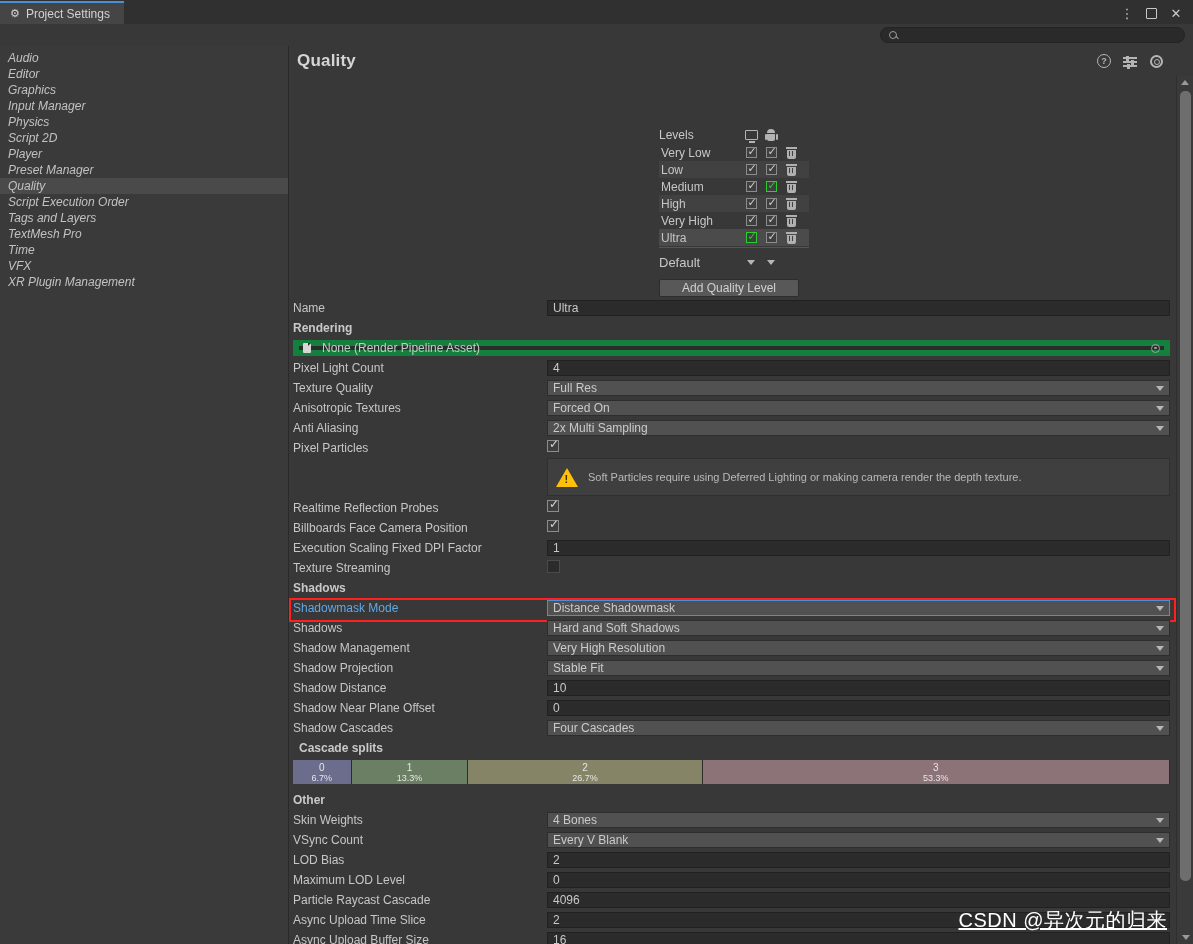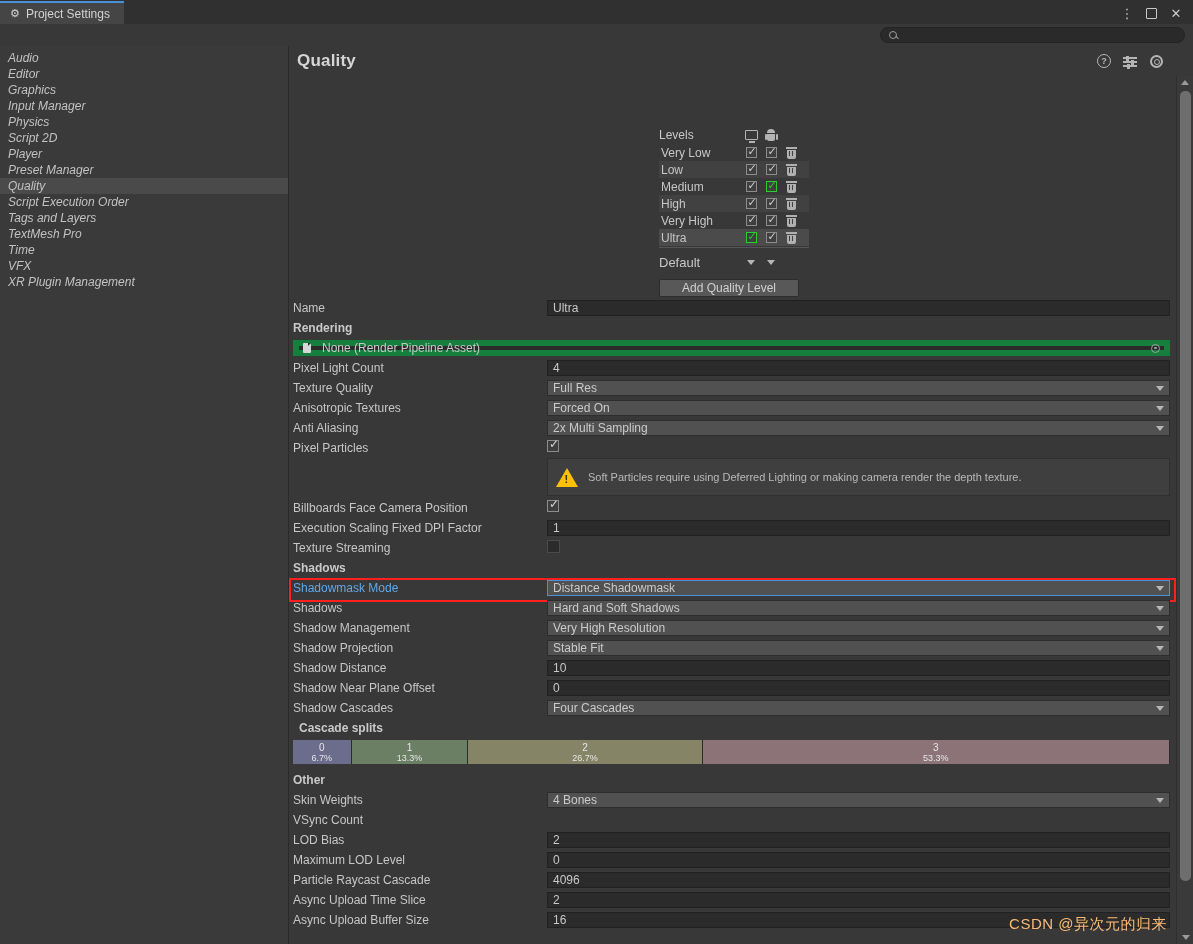--- a/index.html
+++ b/index.html
@@ -140,21 +140,21 @@
   .casc .p { font-size:9px; line-height:10px; }
 
   
   #scroll { position:absolute; right:0; top:30px; bottom:0; width:17px; background:#3a3a3a; border-left:1px solid #2f2f2f; }
   #scroll .arrow { height:13px; display:flex; align-items:center; justify-content:center; }
   .tri-up { width:0;height:0;border-left:4px solid transparent;border-right:4px solid transparent;border-bottom:5px solid #9a9a9a; }
   .tri-dn { width:0;height:0;border-left:4px solid transparent;border-right:4px solid transparent;border-top:5px solid #9a9a9a; }
   #thumb { position:absolute; top:15px; left:3px; width:11px; height:790px; background:#6e6e6e; border-radius:5px; }
 
   
-  #wm { position:absolute; right:26px; bottom:10px; font-size:15px; color:#fdba74; letter-spacing:.5px; pointer-events:none; }
+  #wm { position:absolute; right:26px; bottom:10px; font-size:20px; color:#ffffff; letter-spacing:.5px; pointer-events:none;text-decoration:underline; }
 
   
   .mon { width:13px; height:10px; border:1.5px solid #b4b4b4; border-radius:1px; position:relative; }
   .mon:after { content:""; position:absolute; left:3.5px; bottom:-3.5px; width:6px; height:1.5px; background:#b4b4b4; }
   .droid { width:11px; height:12px; position:relative; }
   .droid .head { position:absolute; top:0; left:1.5px; width:8px; height:4px; background:#b4b4b4; border-radius:4px 4px 0 0; }
   .droid .body { position:absolute; top:5px; left:1.5px; width:8px; height:7px; background:#b4b4b4; border-radius:0 0 2px 2px; }
   .droid .al { position:absolute; top:5px; left:-1px; width:2px; height:6px; background:#b4b4b4; border-radius:1px; }
   .droid .ar { position:absolute; top:5px; right:-1px; width:2px; height:6px; background:#b4b4b4; border-radius:1px; }
 
@@ -419,20 +419,26 @@
         <div class="helprow">
           <div class="lab"></div>
           <div class="helpbox">
             <div class="warn"></div>
             <div>Soft Particles require using Deferred Lighting or making camera render the depth texture.</div>
           </div>
         </div>
 
         <div id="rendering-rows-2">
             <div class="row">
+              <div class="lab">Realtime Reflection Probes</div>
+              <div class="ctl">
+                <div class="chk on"></div>
+              </div>
+            </div>
+            <div class="row">
               <div class="lab">Billboards Face Camera Position</div>
               <div class="ctl">
                 <div class="chk on"></div>
               </div>
             </div>
             <div class="row">
               <div class="lab">Execution Scaling Fixed DPI Factor</div>
               <div class="ctl">
                 <div class="txtfield">1</div>
               </div>
@@ -537,20 +543,26 @@
               <div class="lab">Skin Weights</div>
               <div class="ctl">
                 <div class="dropdown">
                   <span>4 Bones</span>
                   <span class="dc"></span>
                 </div>
               </div>
             </div>
             <div class="row">
               <div class="lab">VSync Count</div>
+              <div class="ctl">
+                <div class="dropdown">
+                  <span>Every V Blank</span>
+                  <span class="dc"></span>
+                </div>
+              </div>
             </div>
             <div class="row">
               <div class="lab">LOD Bias</div>
               <div class="ctl">
                 <div class="txtfield">2</div>
               </div>
             </div>
             <div class="row">
               <div class="lab">Maximum LOD Level</div>
               <div class="ctl">

